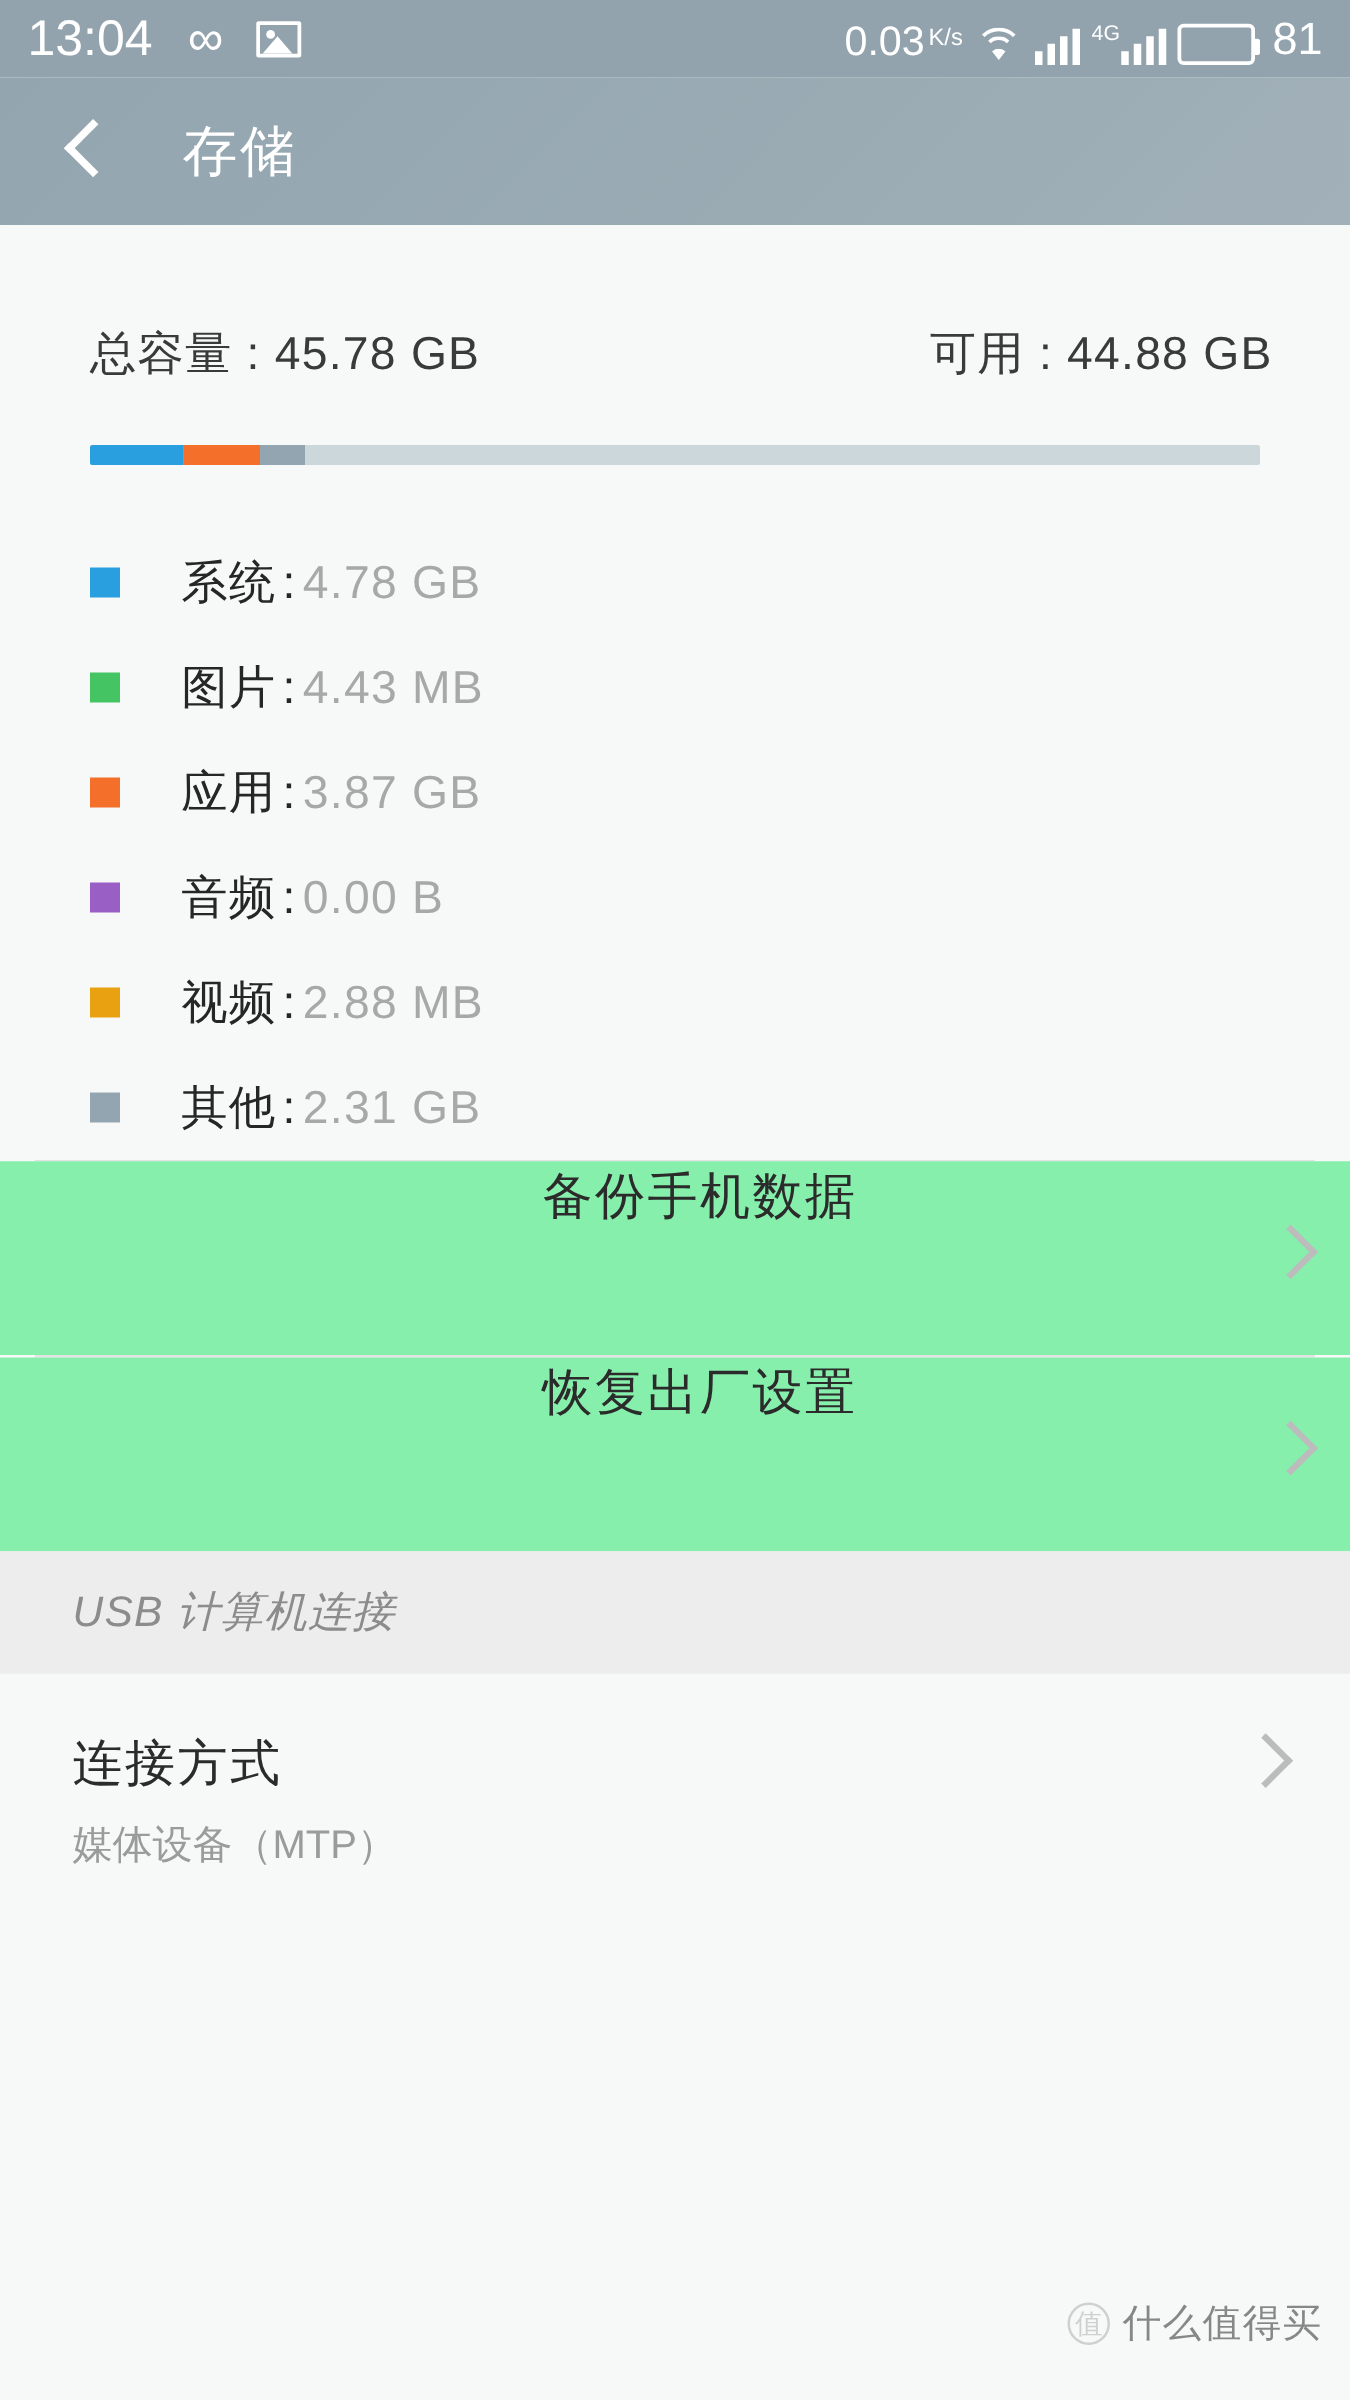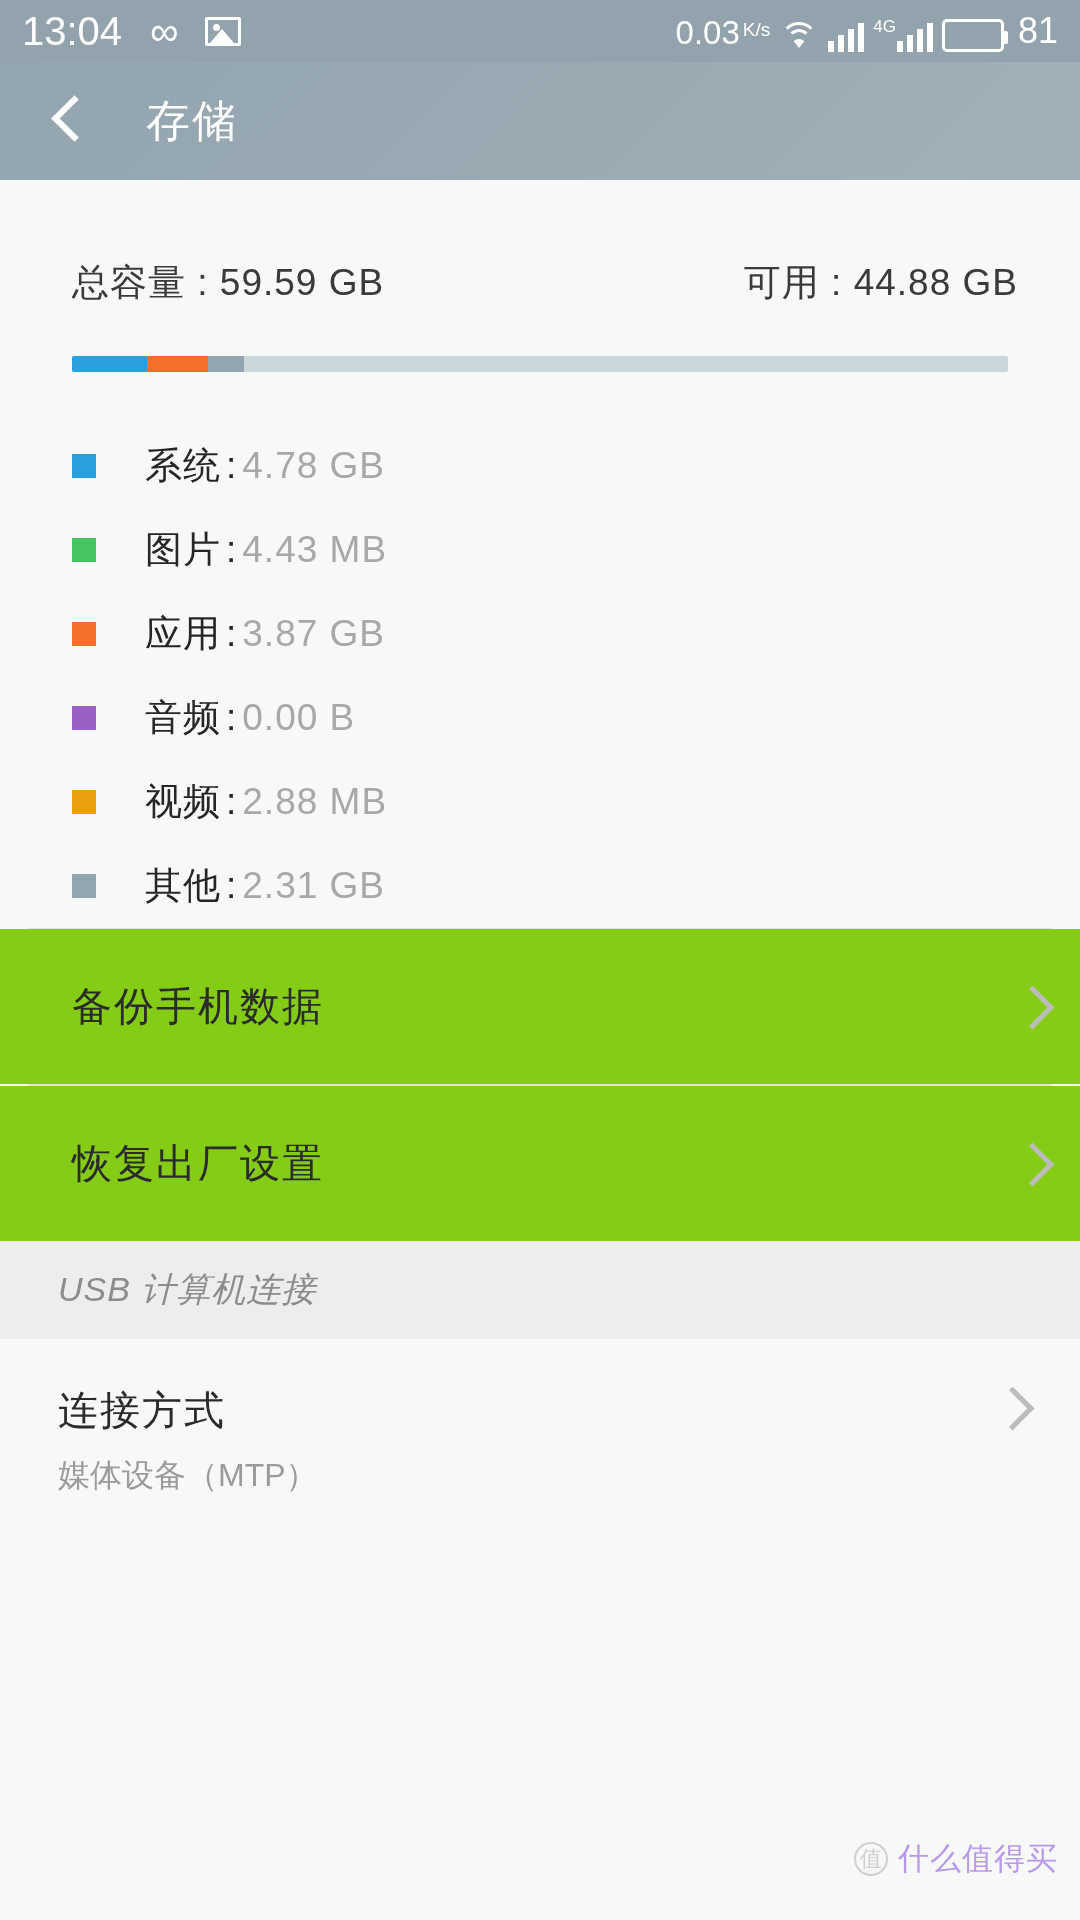--- a/index.html
+++ b/index.html
@@ -124,21 +124,21 @@
     margin-left:49px; font-size:37px; color:#262626; letter-spacing:1px;
     display:flex; align-items:baseline;
   }
   .legend-text .val { color:#a8a8a8; }
   .legend-text .sep { color:#262626; margin:0 5px; }
 
   
   .divider { height:1px; background:#e2e2e2; margin:0 28px; }
   .nav-row {
     height:155px; display:flex; align-items:center;
-    padding:0 32px 0 72px; cursor:pointer; background:#84cc16;
+    padding:0 32px 0 72px; cursor:pointer; background:#86efac;flex-direction:column;
   }
   .nav-label { font-size:40px; color:#2b2b2b; letter-spacing:2px; }
   .chev {
     margin-left:auto; width:34px; height:34px; position:relative;
   }
   .chev::before {
     content:""; position:absolute; left:3px; top:2px;
     width:26px; height:26px;
     border-right:5px solid #bcbcbc; border-top:5px solid #bcbcbc;
     transform:rotate(45deg);
@@ -162,21 +162,21 @@
   .watermark {
     position:absolute; right:22px; bottom:40px;
     display:flex; align-items:center; gap:10px;
     opacity:.45; pointer-events:none;
   }
   .wm-logo {
     width:34px; height:34px; border:2px solid #a0a0a0; border-radius:50%;
     display:flex; align-items:center; justify-content:center;
     font-size:22px; color:#a0a0a0;
   }
-  .wm-text { font-size:31px; color:#6d28d9; letter-spacing:1px;text-align:right; }
+  .wm-text { font-size:31px; color:#000000; letter-spacing:1px;text-align:right; }
 </style>
 </head>
 <body>
 
 <div class="statusbar">
   <div class="sb-left">
     <span class="sb-time">13:04</span>
     <span class="icon-infinity">∞</span>
     <span class="icon-photo"></span>
   </div>
@@ -211,21 +211,21 @@
     <span class="sb-batt-num">81</span>
   </div>
 </div>
 
 <div class="appbar">
   <div class="back-chevron"></div>
   <div class="appbar-title">存储</div>
 </div>
 
 <div class="summary">
-  <div>总容量 : 59.59 GB</div>
+  <div>总容量 : 45.78 GB</div>
   <div>可用 : 44.88 GB</div>
 </div>
 
 <div class="bar-track" id="usage-bar">
     <span class="seg" style="left: 0%; width: 8.02148%; background: rgb(42, 159, 224);"></span>
     <span class="seg" style="left: 8.02148%; width: 0.0074341%; background: rgb(68, 196, 98);"></span>
     <span class="seg" style="left: 8.02891%; width: 6.49438%; background: rgb(244, 112, 42);"></span>
     <span class="seg" style="left: 14.5233%; width: 0%; background: rgb(154, 95, 196);"></span>
     <span class="seg" style="left: 14.5233%; width: 0.004833%; background: rgb(233, 161, 18);"></span>
     <span class="seg" style="left: 14.5281%; width: 3.87649%; background: rgb(147, 165, 176);"></span>

